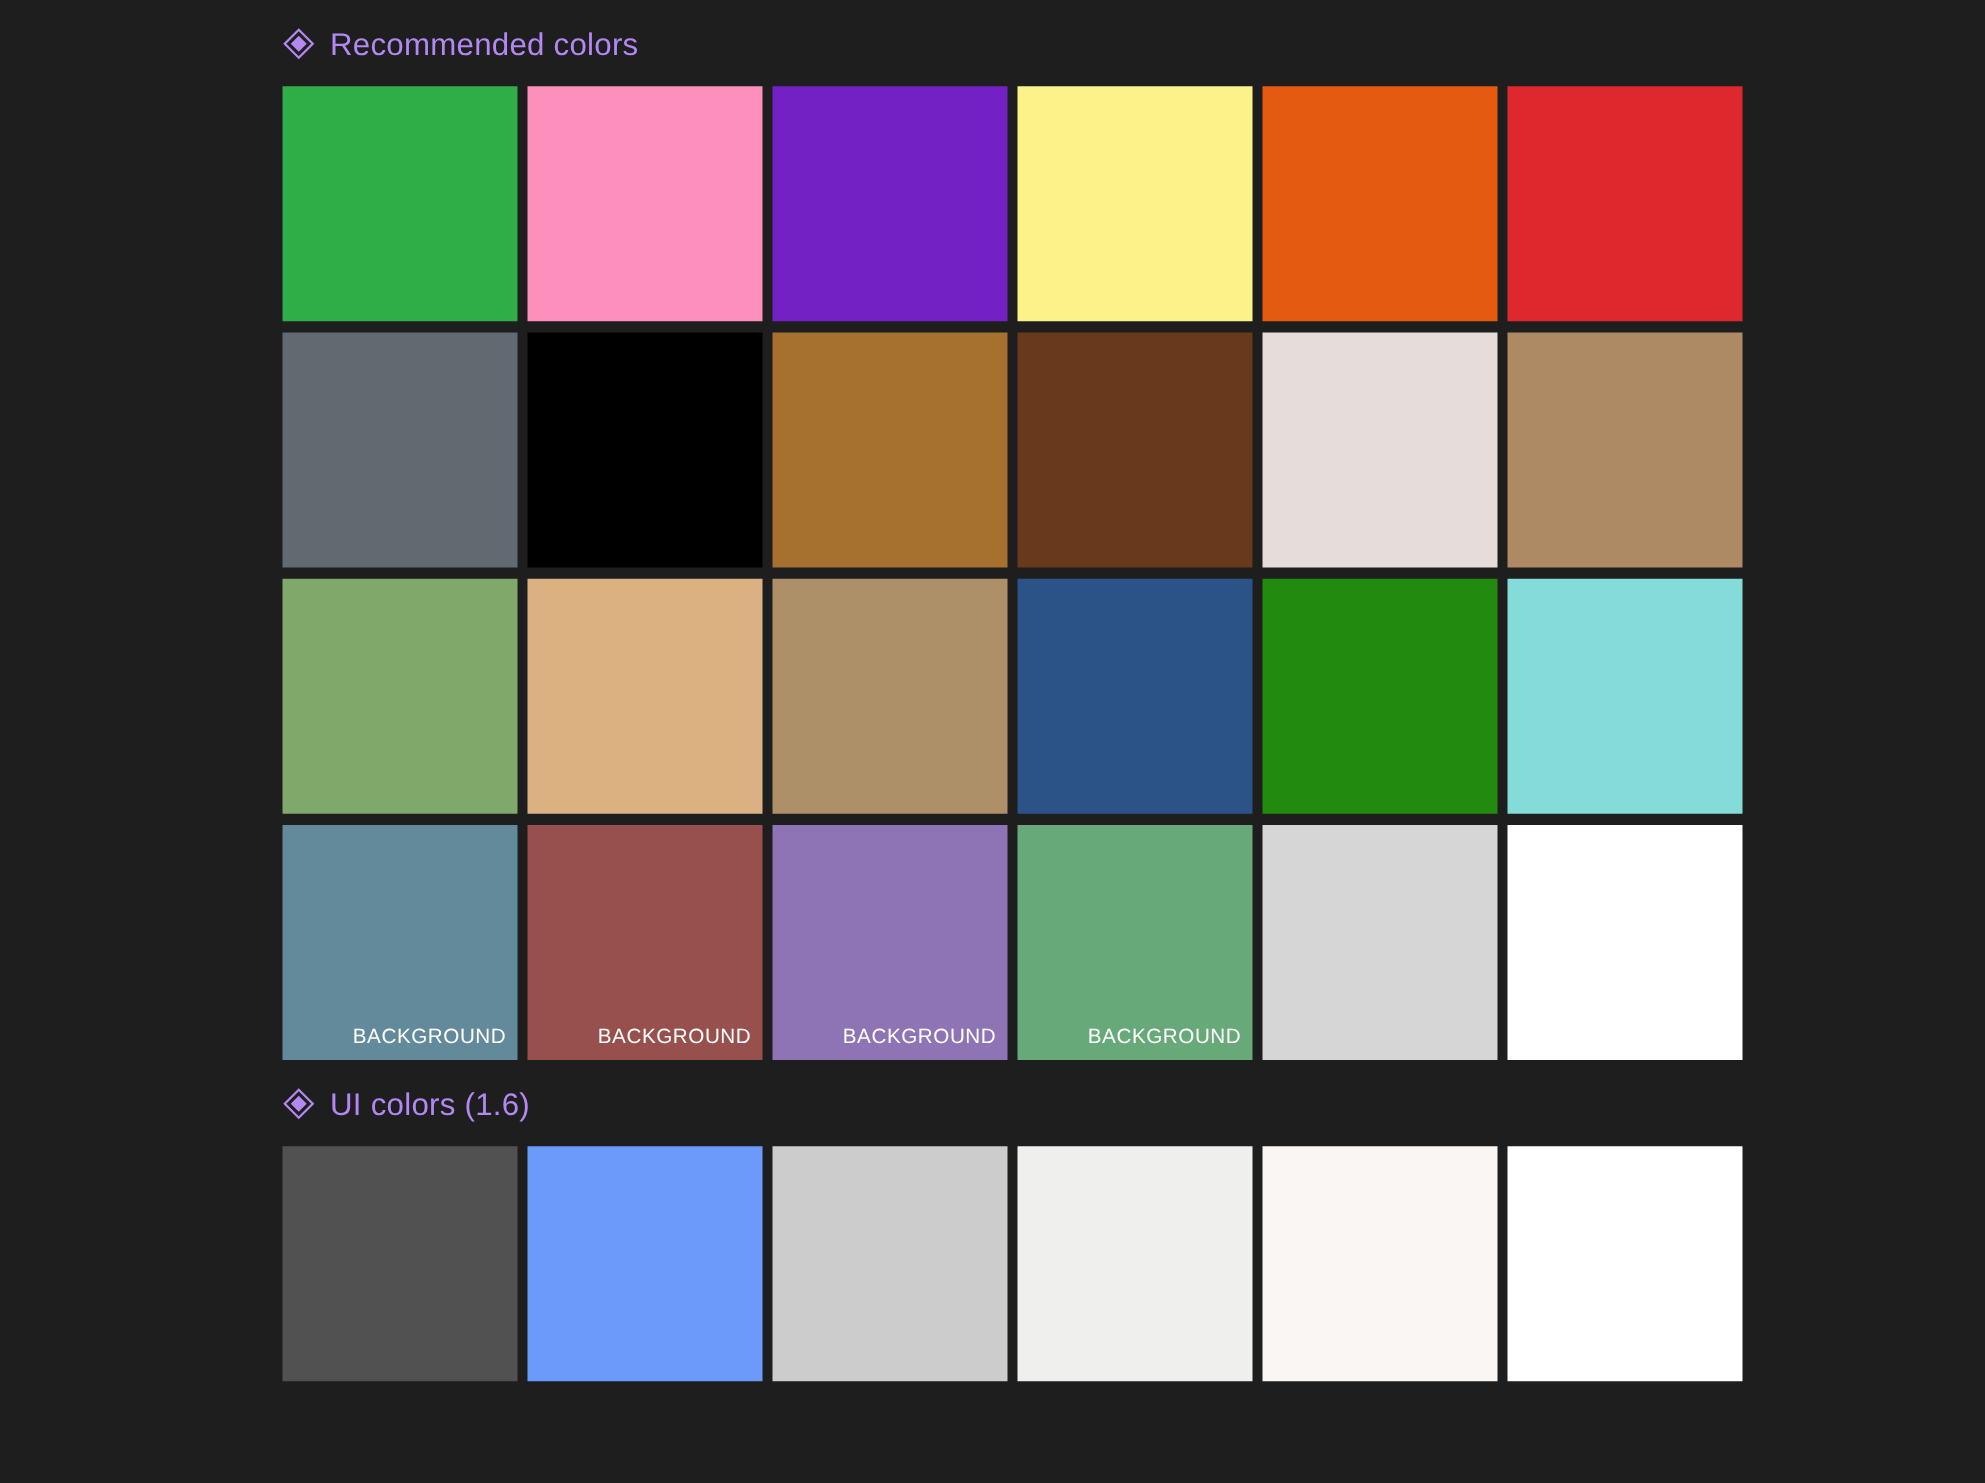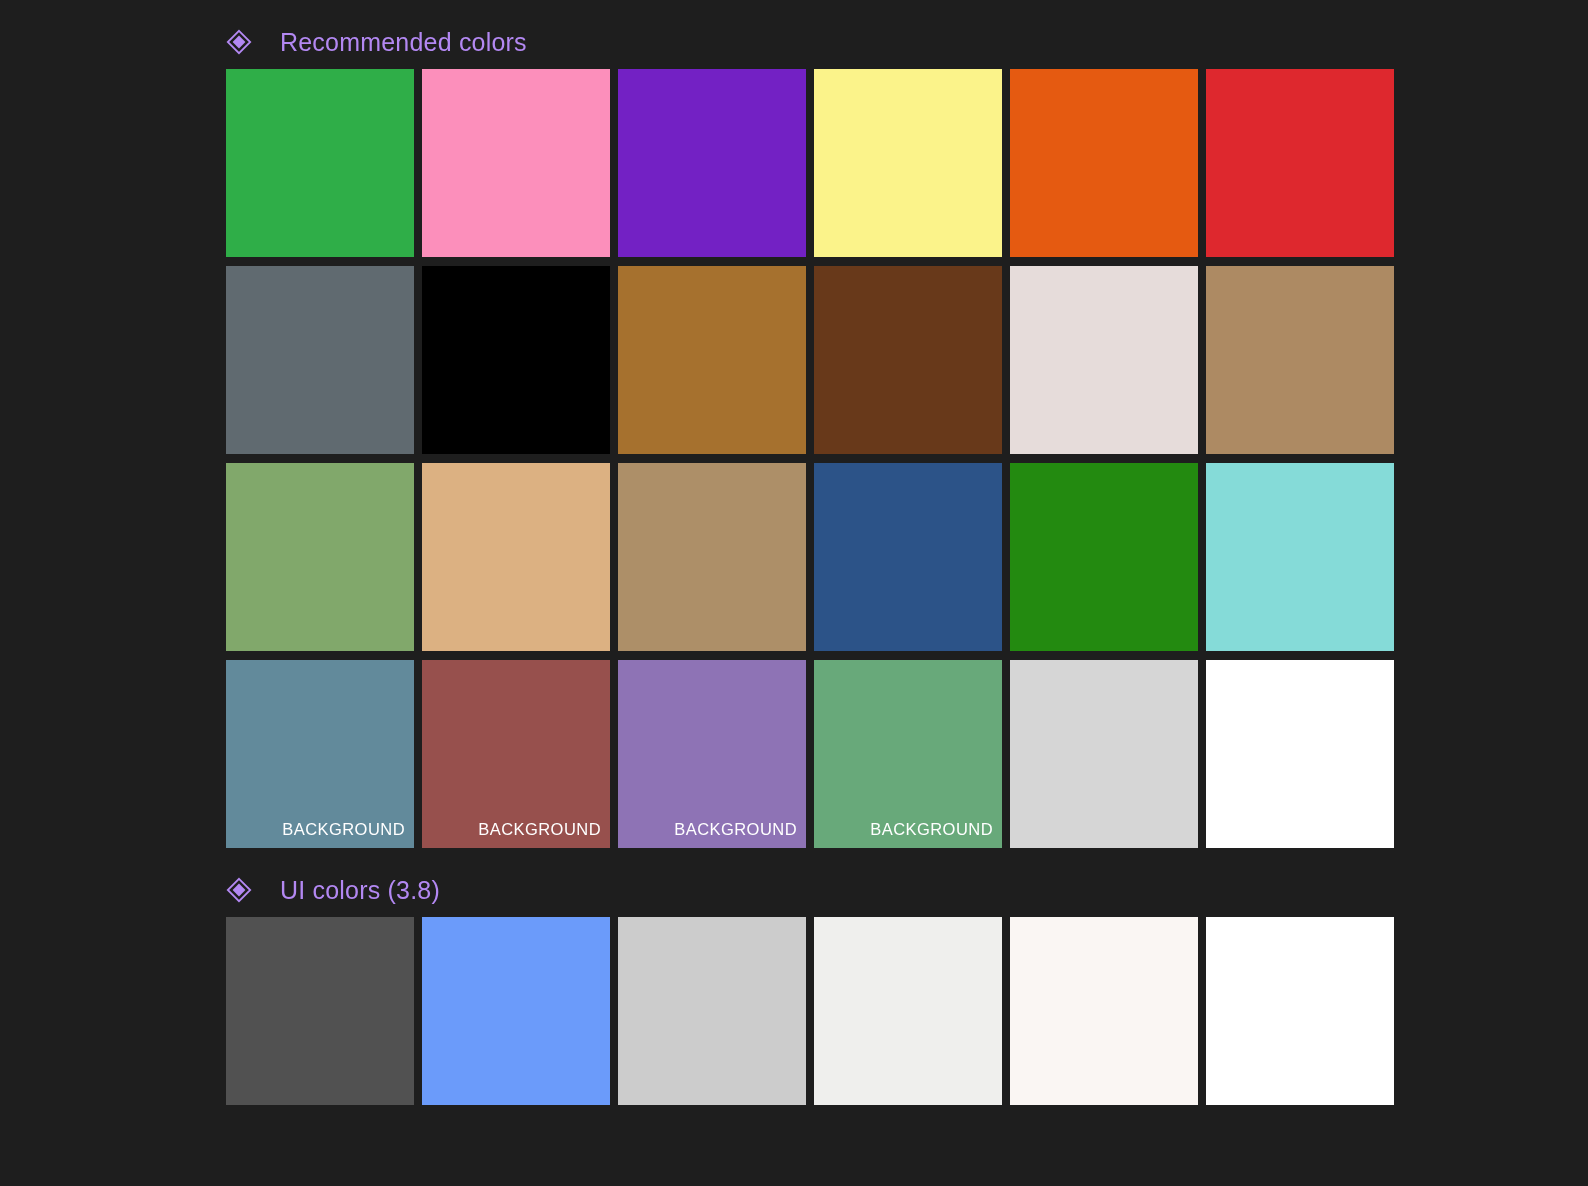--- a/index.html
+++ b/index.html
@@ -25,22 +25,22 @@
     position: absolute;
     left: 226px;
     width: 1164px;
   }
 
   #section-recommended { top: 22px; }
   #section-ui          { top: 870px; }
 
   .section-header {
     display: flex;
-    align-items: center;
-    gap: 28px;
+    align-items: flex-start;
+    gap: 12px;
     height: 40px;
     margin-bottom: 7px;
   }
 
   .diamond-icon {
     width: 26px;
     height: 26px;
     flex: 0 0 26px;
     display: block;
   }
@@ -127,21 +127,21 @@
         <div class="swatch" style="background: rgb(255, 255, 255);"></div>
       </div>
   </div>
 
   <div class="section" id="section-ui">
     <div class="section-header">
       <svg class="diamond-icon" viewBox="0 0 26 26">
         <path d="M13 1.8 L24.2 13 L13 24.2 L1.8 13 Z" fill="none" stroke="#b388f2" stroke-width="1.8"></path>
         <path d="M13 6.6 L19.4 13 L13 19.4 L6.6 13 Z" fill="#b388f2"></path>
       </svg>
-      <div class="section-title">UI colors (3.8)</div>
+      <div class="section-title">UI colors (1.6)</div>
     </div>
     <div class="swatch-grid" id="grid-ui">
         <div class="swatch" style="background: rgb(81, 81, 81);"></div>
         <div class="swatch" style="background: rgb(107, 155, 250);"></div>
         <div class="swatch" style="background: rgb(204, 204, 204);"></div>
         <div class="swatch" style="background: rgb(239, 239, 237);"></div>
         <div class="swatch" style="background: rgb(250, 246, 243);"></div>
         <div class="swatch" style="background: rgb(255, 255, 255);"></div>
       </div>
   </div>

